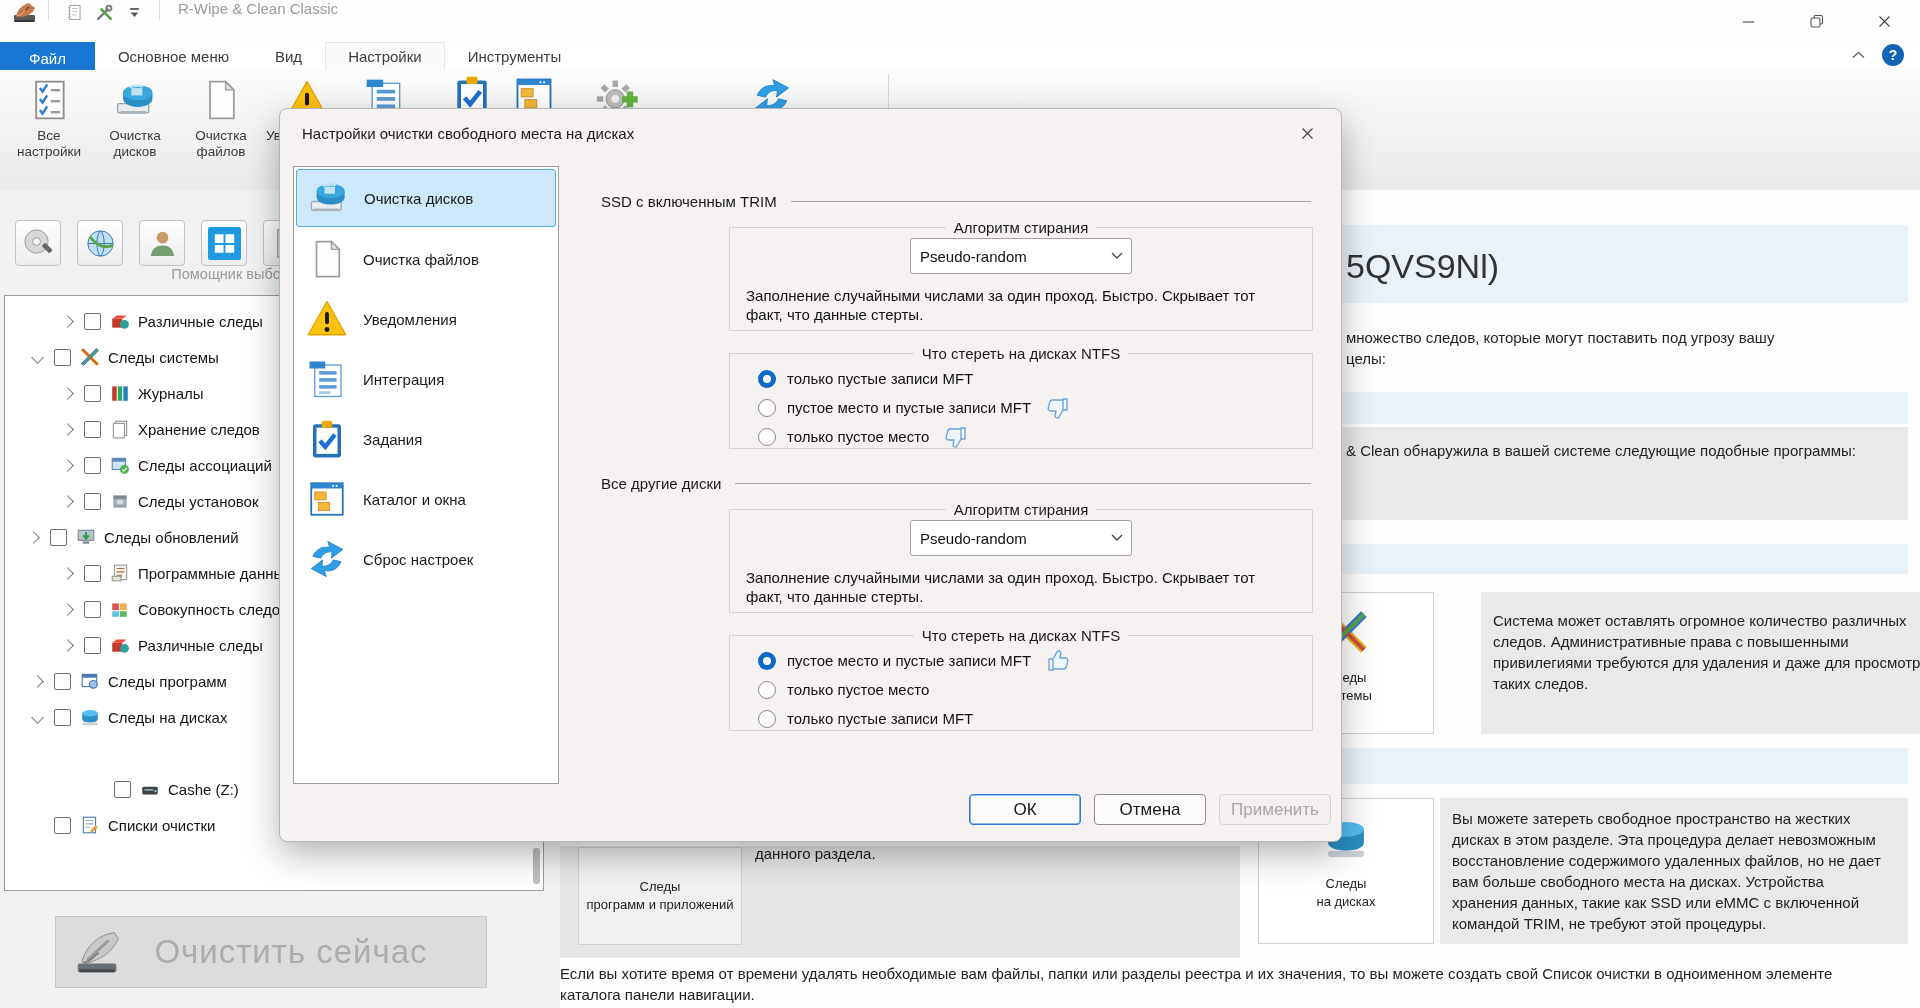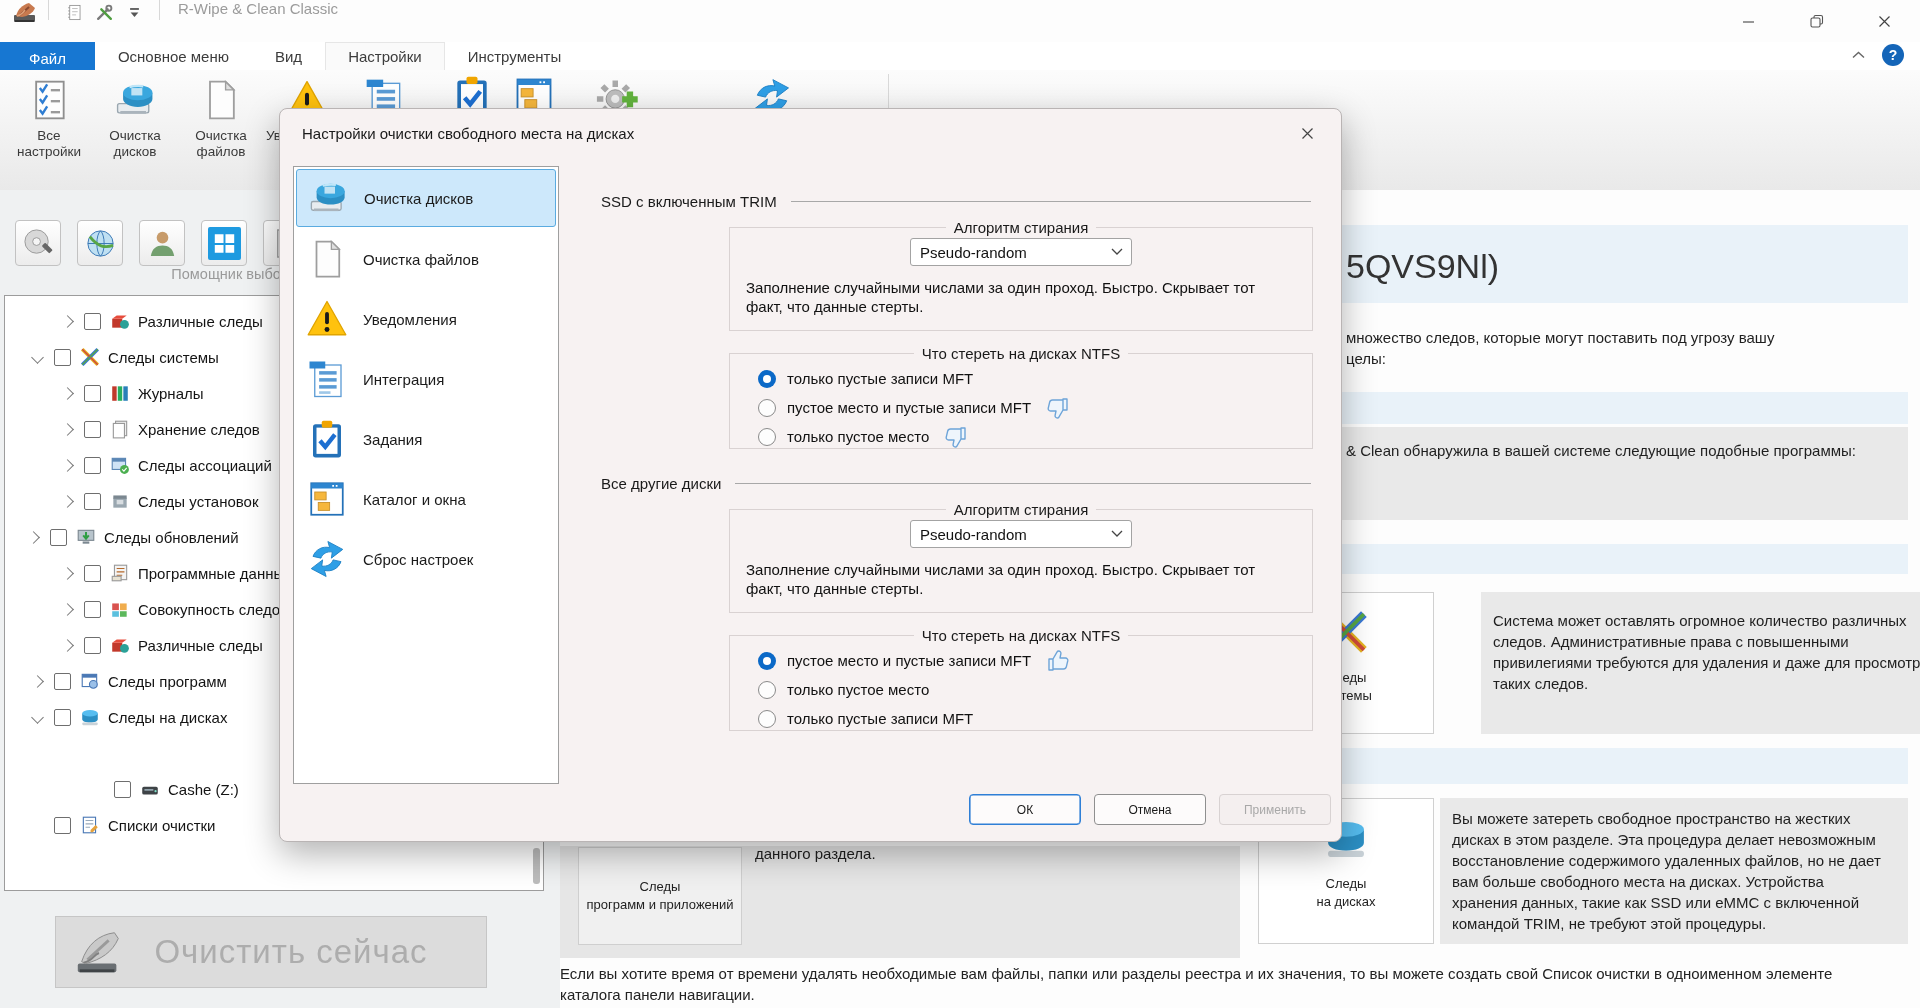--- a/index.html
+++ b/index.html
@@ -103,35 +103,35 @@
   .ditem.selected{margin:2px;height:58px;background:#cde8fb;border:1px solid #5aabe0;border-radius:3px;padding-left:10px;}
   .dlg-content{position:absolute;left:311px;top:82px;width:722px;}
   .sec-h{display:flex;align-items:center;height:20px;padding-left:10px;}
   .sec-h .shlabel{font-size:15px;color:#1a1a1a;white-space:nowrap;}
   .sec-h .rule{flex:1;border-top:1px solid #a8a8a8;margin-left:14px;margin-right:2px;}
   fieldset{border:1px solid #d9d2d2;margin:0 0 0 138px;width:584px;box-sizing:border-box;padding:0 16px 8px;}
   fieldset legend{margin:0 auto;padding:0 8px;font-size:15px;color:#1a1a1a;}
   .fs-algo{height:112px;margin-top:8px;}
   .fs-wipe{height:104px;margin-top:14px;padding-top:2px;}
   .sec2{margin-top:24px;}
-  .combo{width:222px;height:28px;margin:2px auto 0;border:1px solid #a3a3a3;border-radius:3px;background:#fff;display:flex;align-items:center;box-sizing:border-box;}
+  .combo{width:222px;height:36px;margin:2px auto 0;border:1px solid #a3a3a3;border-radius:3px;background:#fff;display:flex;align-items:center;box-sizing:border-box;}
   .combo-val{flex:1;padding-left:9px;font-size:15px;color:#111;}
   .combo-chev{width:28px;display:flex;justify-content:center;}
   .combo-chev svg{width:12px;height:8px;}
   .algo-desc{margin-top:12px;font-size:15px;line-height:19px;color:#111;white-space:pre-line;}
   .ropt{height:29px;display:flex;align-items:center;padding-left:12px;}
   .radio{width:18px;height:18px;border-radius:50%;box-sizing:border-box;border:1px solid #8a8a8a;background:#fdfdfd;position:relative;flex:none;margin-right:11px;}
   .radio.on{border:none;background:#0b69c7;}
   .radio.on::after{content:"";position:absolute;left:5px;top:5px;right:5px;bottom:5px;background:#fff;border-radius:50%;}
   .rlab{font-size:15px;color:#111;white-space:nowrap;}
   .thumb{margin-left:14px;width:26px;height:26px;}
   .thumb svg{width:26px;height:26px;}
   .thumb.thumb-down svg{transform:rotate(180deg);}
   .dlg-footer{position:absolute;right:10px;bottom:16px;display:flex;gap:13px;}
-  .dbtn{width:112px;height:31px;border-radius:4px;border:1px solid #8f8f8f;background:#fdfbfb;font-size:12px;color:#1a1a1a;display:flex;align-items:center;justify-content:center;box-sizing:border-box;}
+  .dbtn{width:112px;height:31px;border-radius:4px;border:1px solid #8f8f8f;background:#fdfbfb;font-size:17px;color:#1a1a1a;display:flex;align-items:center;justify-content:center;box-sizing:border-box;}
   .dbtn.ok{border:1px solid #2f7fd6;box-shadow:inset 0 0 0 0.6px #2f7fd6;}
   .dbtn.disabled{color:#a8a8a8;border-color:#d8d2d2;background:#f4efef;}
 </style>
 </head>
 <body>
 
 <div id="screen">
 
   <div class="titlebar">
     <span class="tb-ico">

